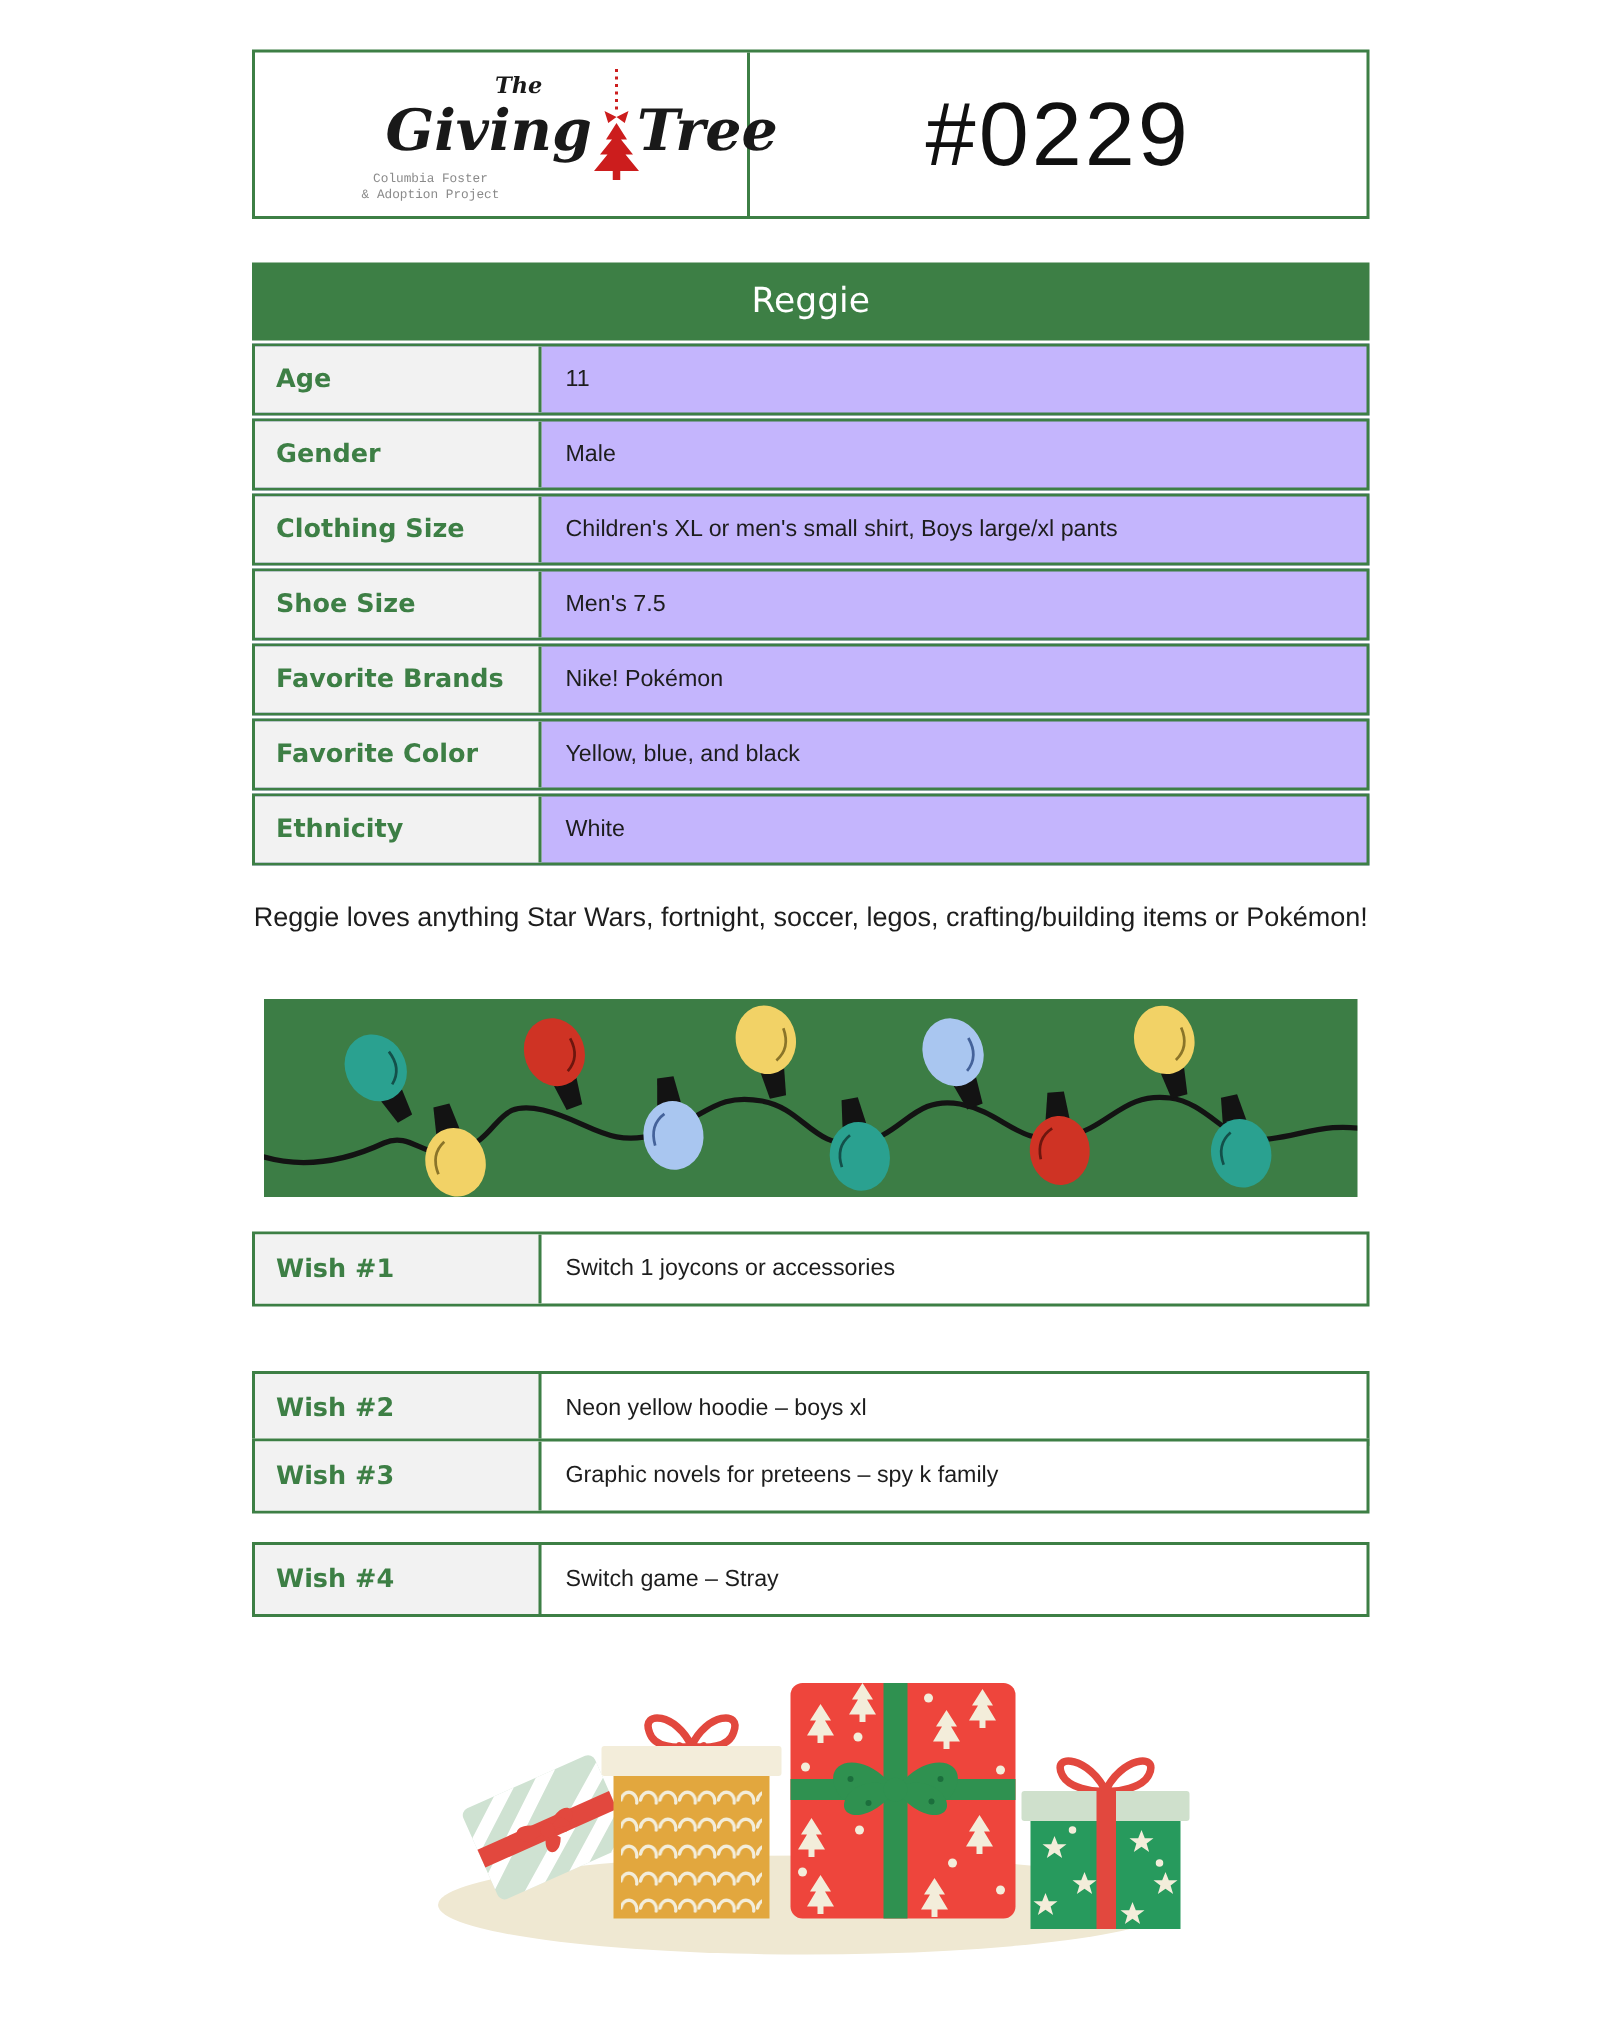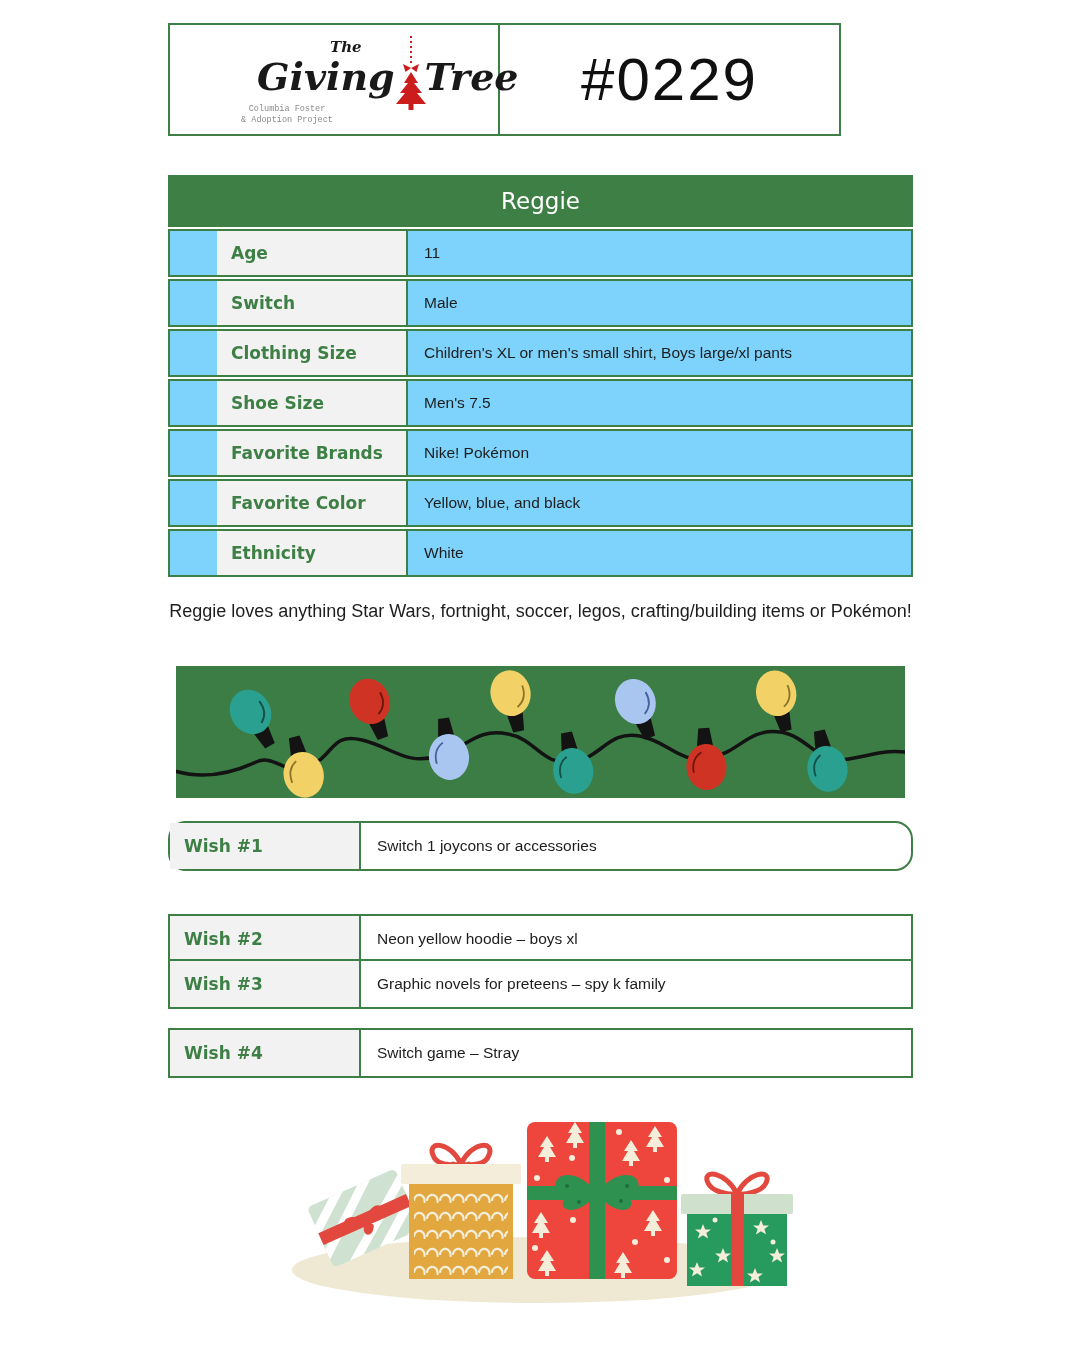--- a/index.html
+++ b/index.html
@@ -11,21 +11,21 @@
   }
   *{box-sizing:border-box;}
   html,body{margin:0;padding:0;}
   body{
     width:1080px;height:1350px;background:#ffffff;position:relative;
     font-family:"Liberation Sans", sans-serif;color:var(--ink);
   }
 
   
   .header-box{
-    position:absolute;left:168px;top:23px;width:673px;height:113px;
+    position:absolute;left:168px;top:33px;width:745px;height:113px;
     border:2px solid var(--green);display:flex;background:#fff;
   }
   .logo-cell{width:330px;border-right:2px solid var(--green);
     display:flex;align-items:center;justify-content:center;}
   .number-cell{flex:1;display:flex;align-items:center;justify-content:center;}
   .id-number{font-size:60px;font-weight:400;color:#101010;letter-spacing:2px;}
 
   .logo{position:relative;width:240px;height:96px;}
   .logo-main{position:absolute;left:4px;top:26px;display:flex;align-items:flex-start;margin-left:39px;}
   .logo-script{font-family:"DejaVu Serif", serif;font-style:italic;font-weight:700;
@@ -35,38 +35,38 @@
   .logo-treecol{width:34px;height:78px;margin:-22px -3px 0 -1px;position:relative;}
   .logo-tagline{position:absolute;left:18px;top:72px;width:110px;text-align:center;
     font-size:8.5px;color:#8a8a8a;line-height:1.3;font-family:Liberation Mono, monospace;}
 
   
   .info-table{position:absolute;left:168px;top:175px;width:745px;}
   .table-header{height:52px;background:var(--green);color:#fff;
     display:flex;align-items:center;justify-content:center;
     font-family:"DejaVu Sans", sans-serif;font-weight:400;font-size:23px;}
   .info-row{display:flex;height:48px;border:2px solid var(--green);
-    margin-top:2px;background:#7dd3fc;padding-left:47px;}
+    margin-top:2px;background:#c4b5fd;}
   .cell-label{width:191px;background:var(--label-bg);border-right:2px solid var(--green);
     display:flex;align-items:center;padding-left:14px;
     font-family:"DejaVu Sans", sans-serif;font-weight:700;font-size:17px;color:var(--green);}
   .cell-value{flex:1;display:flex;align-items:center;padding-left:16px;
     font-size:15.5px;color:#1d1d1d;}
 
   .about{position:absolute;left:168px;top:601px;width:745px;text-align:center;
     font-size:18px;color:#1d1d1d;}
 
   
   .banner{position:absolute;left:176px;top:666px;width:729px;height:132px;
     background:var(--banner-green);overflow:hidden;}
 
   
   .wish-row{position:absolute;left:168px;width:745px;height:50px;
     border:2px solid var(--green);display:flex;background:#fff;}
-  .wish-1{top:821px;border-radius:18px;} .wish-2{top:890px;margin-top:24px;} .wish-3{top:959px;} .wish-4{top:1028px;}
+  .wish-1{top:821px;} .wish-2{top:890px;margin-top:24px;} .wish-3{top:959px;} .wish-4{top:1028px;}
 
   
   .gifts{position:absolute;left:283px;top:1098px;width:515px;height:215px;}
 </style>
 </head>
 <body>
 
 <div class="header-box">
   <div class="logo-cell">
     <div class="logo">
@@ -95,21 +95,21 @@
 </div>
 
 <div class="info-table">
   <div class="table-header">Reggie</div>
 
   <div class="info-row">
     <div class="cell-label">Age</div>
     <div class="cell-value">11</div>
   </div>
   <div class="info-row">
-    <div class="cell-label">Switch</div>
+    <div class="cell-label">Gender</div>
     <div class="cell-value">Male</div>
   </div>
   <div class="info-row">
     <div class="cell-label">Clothing Size</div>
     <div class="cell-value">Children's XL or men's small shirt, Boys large/xl pants</div>
   </div>
   <div class="info-row">
     <div class="cell-label">Shoe Size</div>
     <div class="cell-value">Men's 7.5</div>
   </div>

